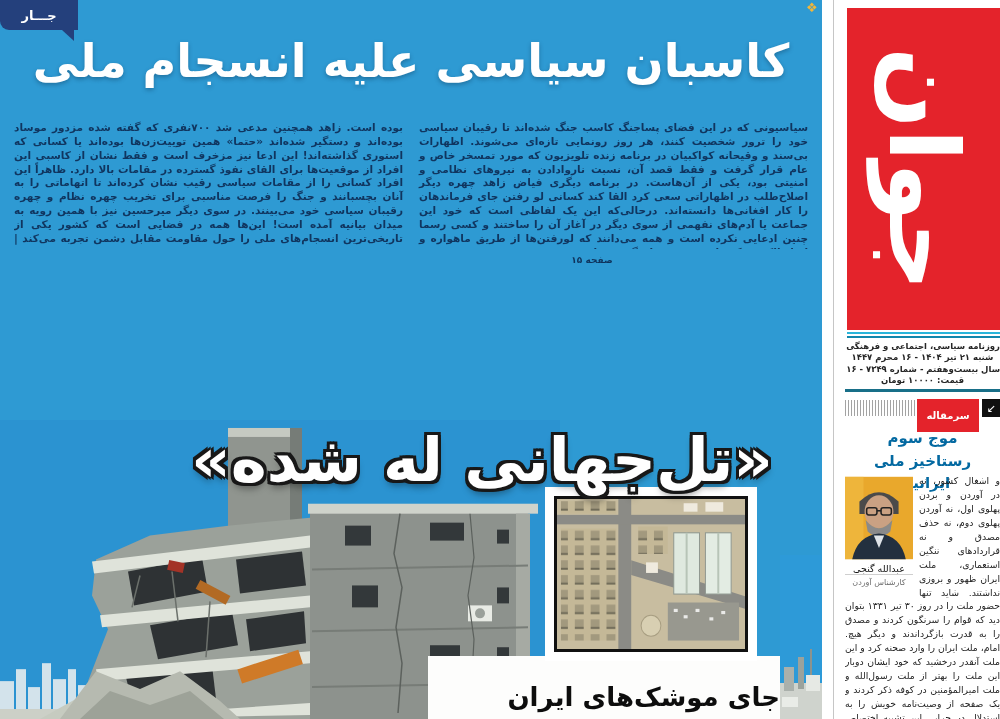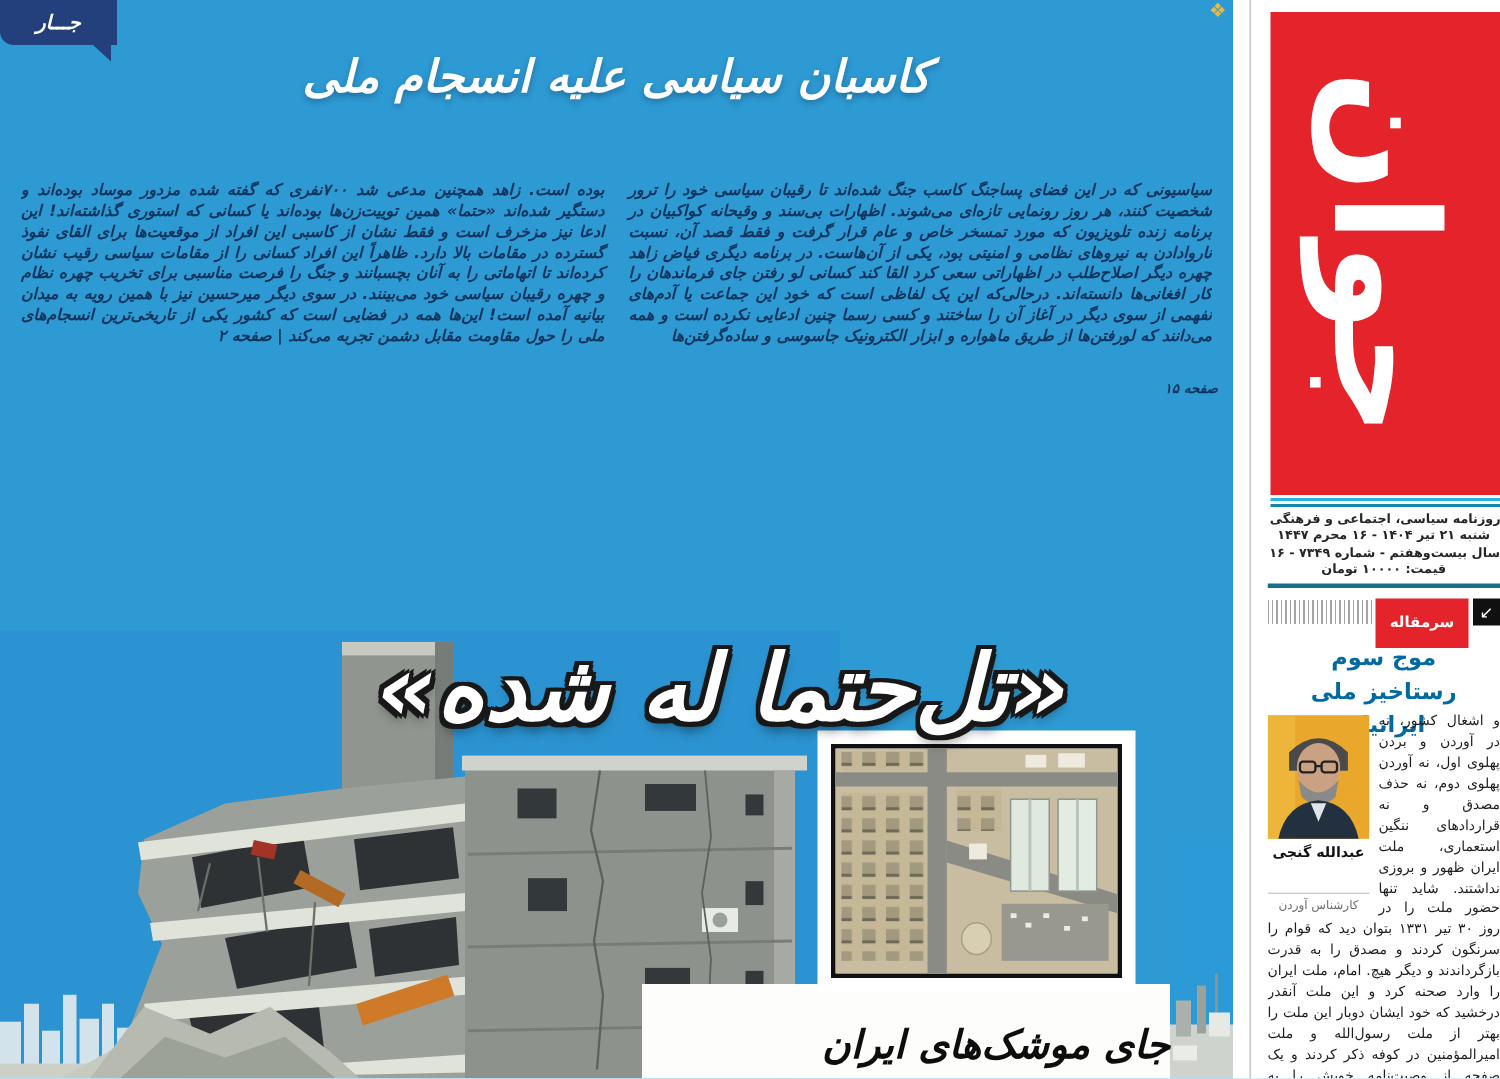--- a/index.html
+++ b/index.html
@@ -1,35 +1,35 @@
 <!DOCTYPE html>
 <html lang="fa" dir="rtl"><head>
 <meta charset="utf-8">
 <style>
   html,body{margin:0;padding:0;background:#ffffff;}
   #page{position:relative;width:1000px;height:719px;overflow:hidden;background:#ffffff;
         font-family:"DejaVu Sans","Liberation Sans",sans-serif;direction:rtl;}
   
-  .poster{position:absolute;left:0;top:0;width:822px;height:719px;background:#2e9ad3;overflow:hidden;font-style:italic;}
+  .poster{position:absolute;left:0;top:0;width:822px;height:719px;background:#2e9ad3;overflow:hidden;}
   .kicker{position:absolute;left:0;top:0;width:78px;height:30px;background:#24407c;
           border-radius:0 0 0 9px;color:#fff;font-size:13px;font-weight:bold;
           display:flex;align-items:center;justify-content:center;z-index:6;}
   .kicker:after{content:"";position:absolute;top:30px;right:4px;width:0;height:0;
           border-top:11px solid #24407c;border-left:12px solid transparent;}
   .ornament{position:absolute;left:806px;top:1px;z-index:6;color:#f2b63a;font-size:13px;line-height:1;}
   .main-headline{position:absolute;left:0;top:34px;width:822px;text-align:center;color:#ffffff;
-          font-size:30px;font-weight:bold;letter-spacing:-1px;z-index:5;
+          font-size:46px;font-weight:bold;letter-spacing:-1px;z-index:5;
           text-shadow:0 2px 4px rgba(10,40,70,.35);}
   .cols{position:absolute;left:14px;top:121px;width:794px;height:128px;display:flex;gap:16px;
           overflow:hidden;z-index:5;}
   .cols p{margin:0;flex:1;font-size:10.5px;line-height:1.32;font-weight:bold;color:#10355f;
           text-align:justify;}
   .subhead{position:absolute;left:372px;top:252px;width:440px;z-index:5;color:#0f335c;}
   .subhead .sh-text{font-size:15.5px;font-weight:bold;line-height:1.75;text-align:justify;margin:0;}
-  .subhead .sh-page{font-size:9px;font-weight:bold;margin-top:3px;text-align:right;}
+  .subhead .sh-page{font-size:9px;font-weight:bold;margin-top:3px;text-align:center;}
   .mega{position:absolute;color:#ffffff;font-weight:bold;text-align:center;z-index:5;letter-spacing:-1px;
         text-shadow:-3px -3px 0 #181818,3px -3px 0 #181818,-3px 3px 0 #181818,3px 3px 0 #181818,
                     -3px 0 0 #181818,3px 0 0 #181818,0 -3px 0 #181818,0 3px 0 #181818,0 6px 7px rgba(0,0,0,.35);}
   .mega1{left:120px;top:336px;width:700px;font-size:61px;}
   .mega2{left:140px;top:424px;width:684px;font-size:61px;}
   .photo{position:absolute;left:0;top:420px;width:560px;height:299px;z-index:1;}
   .inset{position:absolute;left:545px;top:487px;width:212px;height:174px;background:#ffffff;
          box-sizing:border-box;padding:9px;z-index:3;}
   .inset-inner{width:100%;height:100%;border:3px solid #111;box-sizing:border-box;overflow:hidden;}
   .inset-inner svg{display:block;width:100%;height:100%;}
@@ -57,22 +57,22 @@
          font-size:11px;display:flex;align-items:center;justify-content:center;}
   .ed-badge{position:absolute;right:21px;top:0;width:62px;height:33px;background:#e4232b;color:#fff;
          font-size:10px;font-weight:bold;display:flex;align-items:center;justify-content:center;}
   .barcode{position:absolute;left:0;top:1px;width:70px;height:16px;
          background:repeating-linear-gradient(90deg,#a3a3a3 0 1px,#ffffff 1px 3px);}
   .ed-title{position:absolute;left:0;top:427px;width:155px;text-align:center;color:#0369a1;
          font-size:15px;font-weight:bold;line-height:1.5;}
   .ed-body{position:absolute;left:0;top:474px;width:155px;height:245px;overflow:hidden;}
   .author-card{float:left;width:68px;margin:2px 6px 2px 0;text-align:center;}
   .author-card svg{display:block;width:68px;height:84px;}
-  .author-name{font-size:9.5px;font-weight:bold;color:#111;margin-top:3px;
-         border-bottom:1px solid #cfcfcf;padding-bottom:21px;}
+  .author-name{font-size:9.5px;font-weight:normal;color:#111;margin-top:3px;
+         border-bottom:1px solid #cfcfcf;padding-bottom:0;}
   .author-role{font-size:8px;color:#6d6d6d;margin-top:3px;}
   .ed-body p{margin:0;font-size:9.3px;line-height:1.5;color:#1d1d1d;text-align:justify;}
 </style>
 </head>
 <body>
 
 <div id="page">
 
   <div class="poster">
 
@@ -86,21 +86,21 @@
 
     <div class="cols">
       <p>سیاسیونی که در این فضای پساجنگ کاسب جنگ شده‌اند تا رقیبان سیاسی خود را ترور شخصیت کنند، هر روز رونمایی تازه‌ای می‌شوند. اظهارات بی‌سند و وقیحانه کواکبیان در برنامه زنده تلویزیون که مورد تمسخر خاص و عام قرار گرفت و فقط قصد آن، نسبت ناروادادن به نیروهای نظامی و امنیتی بود، یکی از آن‌هاست. در برنامه دیگری فیاض زاهد چهره دیگر اصلاح‌طلب در اظهاراتی سعی کرد القا کند کسانی لو رفتن جای فرماندهان را کار افغانی‌ها دانسته‌اند. درحالی‌که این یک لفاظی است که خود این جماعت یا آدم‌های نفهمی از سوی دیگر در آغاز آن را ساختند و کسی رسما چنین ادعایی نکرده است و همه می‌دانند که لورفتن‌ها از طریق ماهواره و ابزار الکترونیک جاسوسی و ساده‌گرفتن‌ها</p>
       <p>بوده است. زاهد همچنین مدعی شد ۷۰۰نفری که گفته شده مزدور موساد بوده‌اند و دستگیر شده‌اند «حتما» همین توییت‌زن‌ها بوده‌اند یا کسانی که استوری گذاشته‌اند! این ادعا نیز مزخرف است و فقط نشان از کاسبی این افراد از موقعیت‌ها برای القای نفوذ گسترده در مقامات بالا دارد. ظاهراً این افراد کسانی را از مقامات سیاسی رقیب نشان کرده‌اند تا اتهاماتی را به آنان بچسبانند و جنگ را فرصت مناسبی برای تخریب چهره نظام و چهره رقیبان سیاسی خود می‌بینند. در سوی دیگر میرحسین نیز با همین رویه به میدان بیانیه آمده است! این‌ها همه در فضایی است که کشور یکی از تاریخی‌ترین انسجام‌های ملی را حول مقاومت مقابل دشمن تجربه می‌کند | صفحه ۲</p>
     </div>
 
     <div class="subhead">
       <div class="sh-page">صفحه ۱۵</div>
     </div>
 
-    <div class="mega mega2">«تل‌حتما له شده»</div>
+    <div class="mega mega2">«تل‌جهانی له شده»</div>
 
     <svg class="photo" viewBox="0 0 560 300" preserveAspectRatio="none" aria-hidden="true">
       <rect width="560" height="300" fill="#2b93d1"></rect>
       <g fill="#e2eaee" opacity="0.92">
         <rect x="0" y="262" width="14" height="38"></rect>
           <rect x="16" y="250" width="10" height="50"></rect>
         <rect x="28" y="268" width="12" height="32"></rect>
           <rect x="42" y="244" width="9" height="56"></rect>
         <rect x="53" y="260" width="13" height="40"></rect>
           <rect x="68" y="250" width="8" height="50"></rect>

